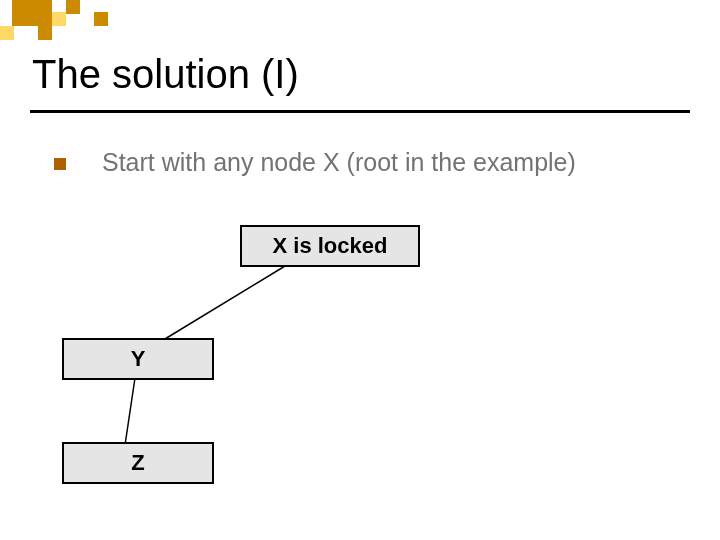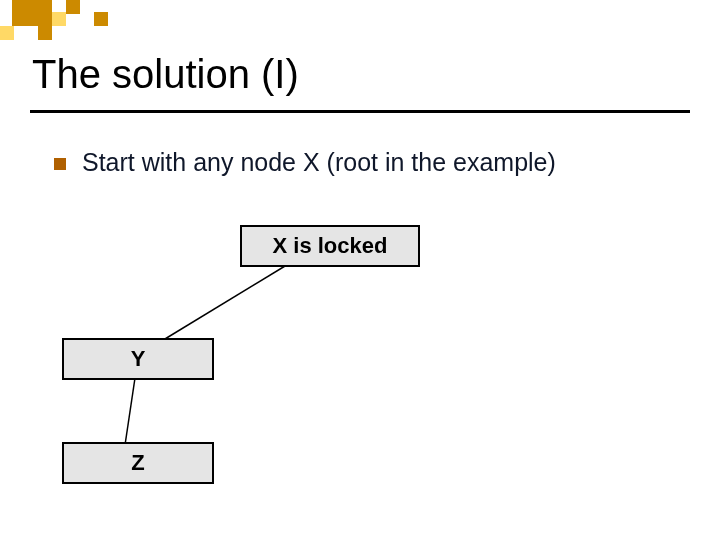--- a/index.html
+++ b/index.html
@@ -47,21 +47,22 @@
   }
   .bullet-square {
     width: 12px;
     height: 12px;
     background: #b06000;
     flex: none;
     margin-top: 2px;
   }
   .bullet-text {
     font-size: 25px;
-    color: #0f172a;
+    color: #737373;
+    margin-left: 20px;
   }
   .node-box {
     position: absolute;
     border: 2px solid #000;
     background: #e5e5e5;
     text-align: center;
     font-size: 22px;
     font-weight: bold;
     line-height: 1;
     padding: 8px 0;

